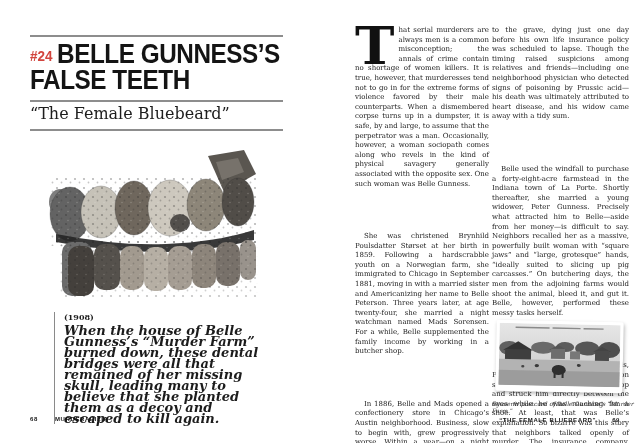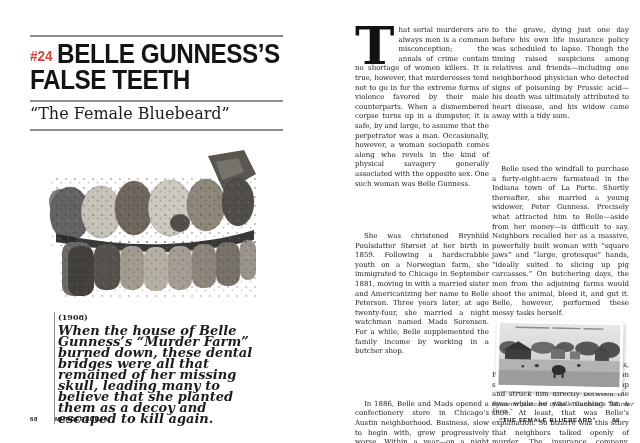--- a/index.html
+++ b/index.html
@@ -31,21 +31,21 @@
   #subtitle{
     left:30px;top:104px;width:253px;
     font-family:"DejaVu Serif","Liberation Serif",serif;
     font-size:16px;color:#1d1d1d;
   }
 
   #teeth-photo{left:46px;top:150px;}
 
   #caption-block{
     left:54px;top:312px;width:212px;
-    border-left:1px solid #8a8a8a;padding-left:3px;
+    border-left:1px solid #8a8a8a;padding-left:9px;
     font-family:"DejaVu Serif","Liberation Serif",serif;
   }
   #caption-year{font-size:8px;font-weight:bold;color:#1c1c1c;margin-bottom:3px;}
   #caption-text{
     font-size:13px;font-weight:bold;font-style:italic;
     line-height:11px;color:#1c1c1c;width:200px;
   }
 
   .folio{
     font-size:6px;font-weight:bold;letter-spacing:0.6px;color:#161616;

